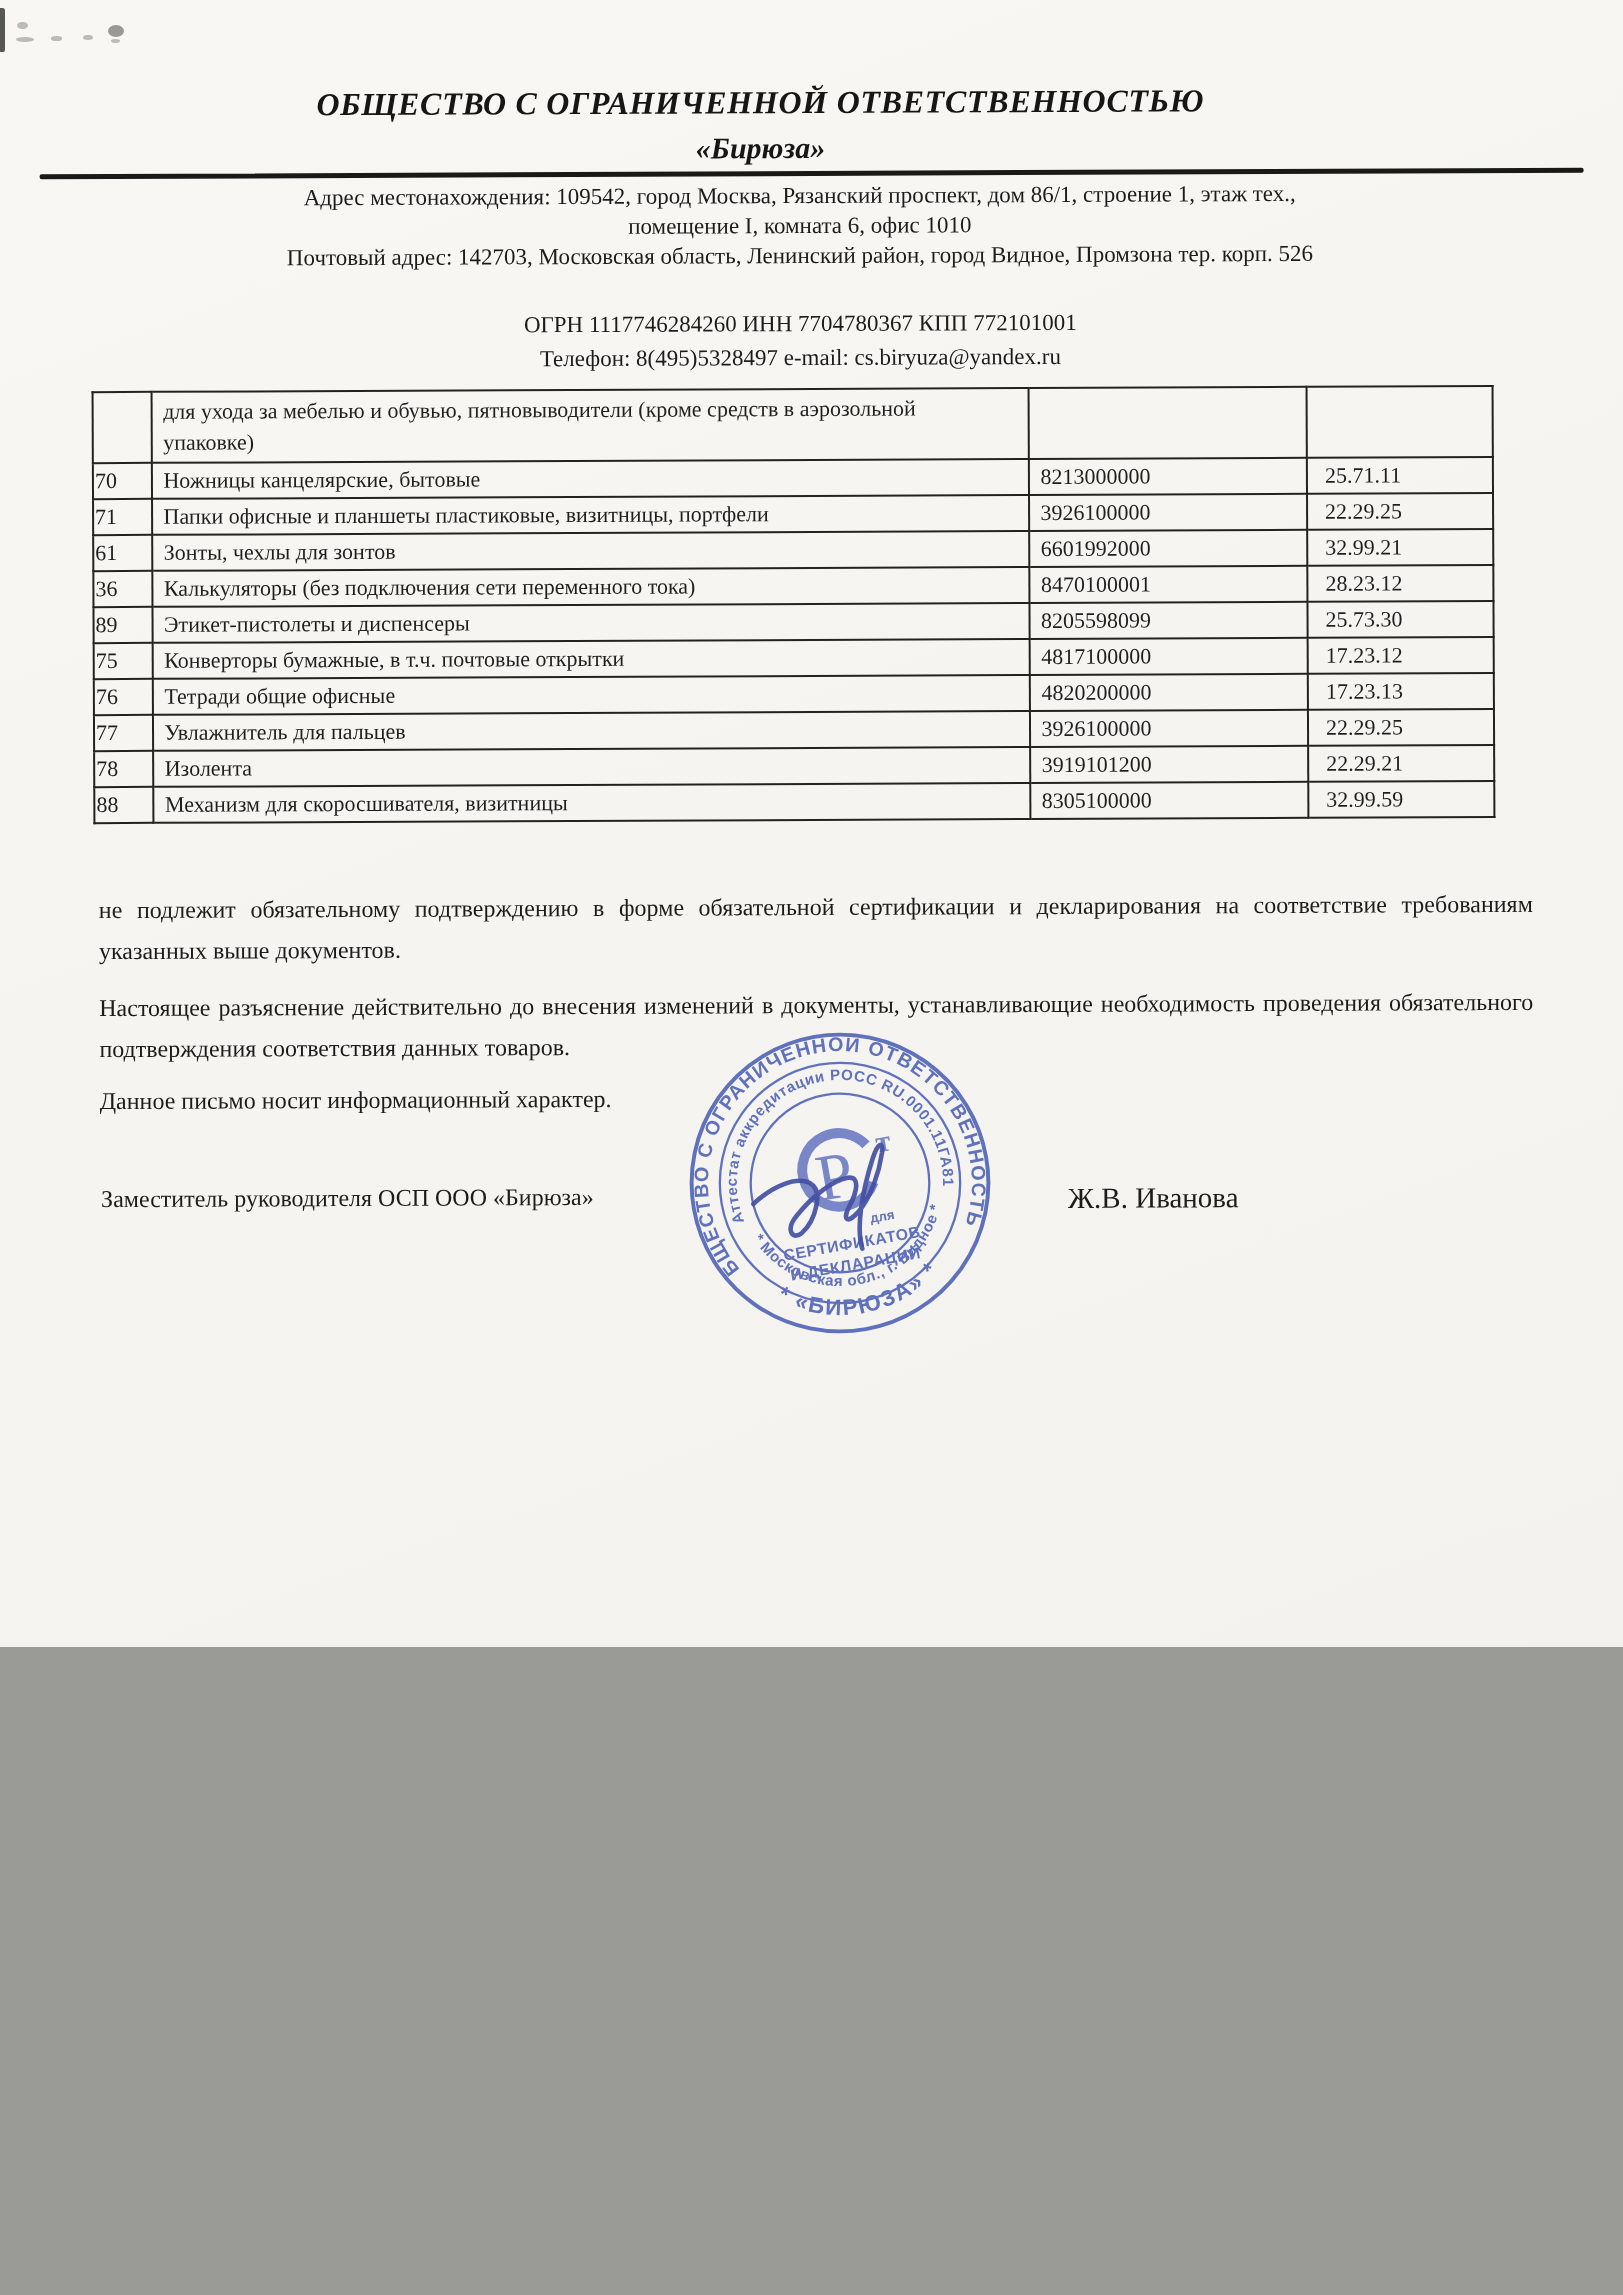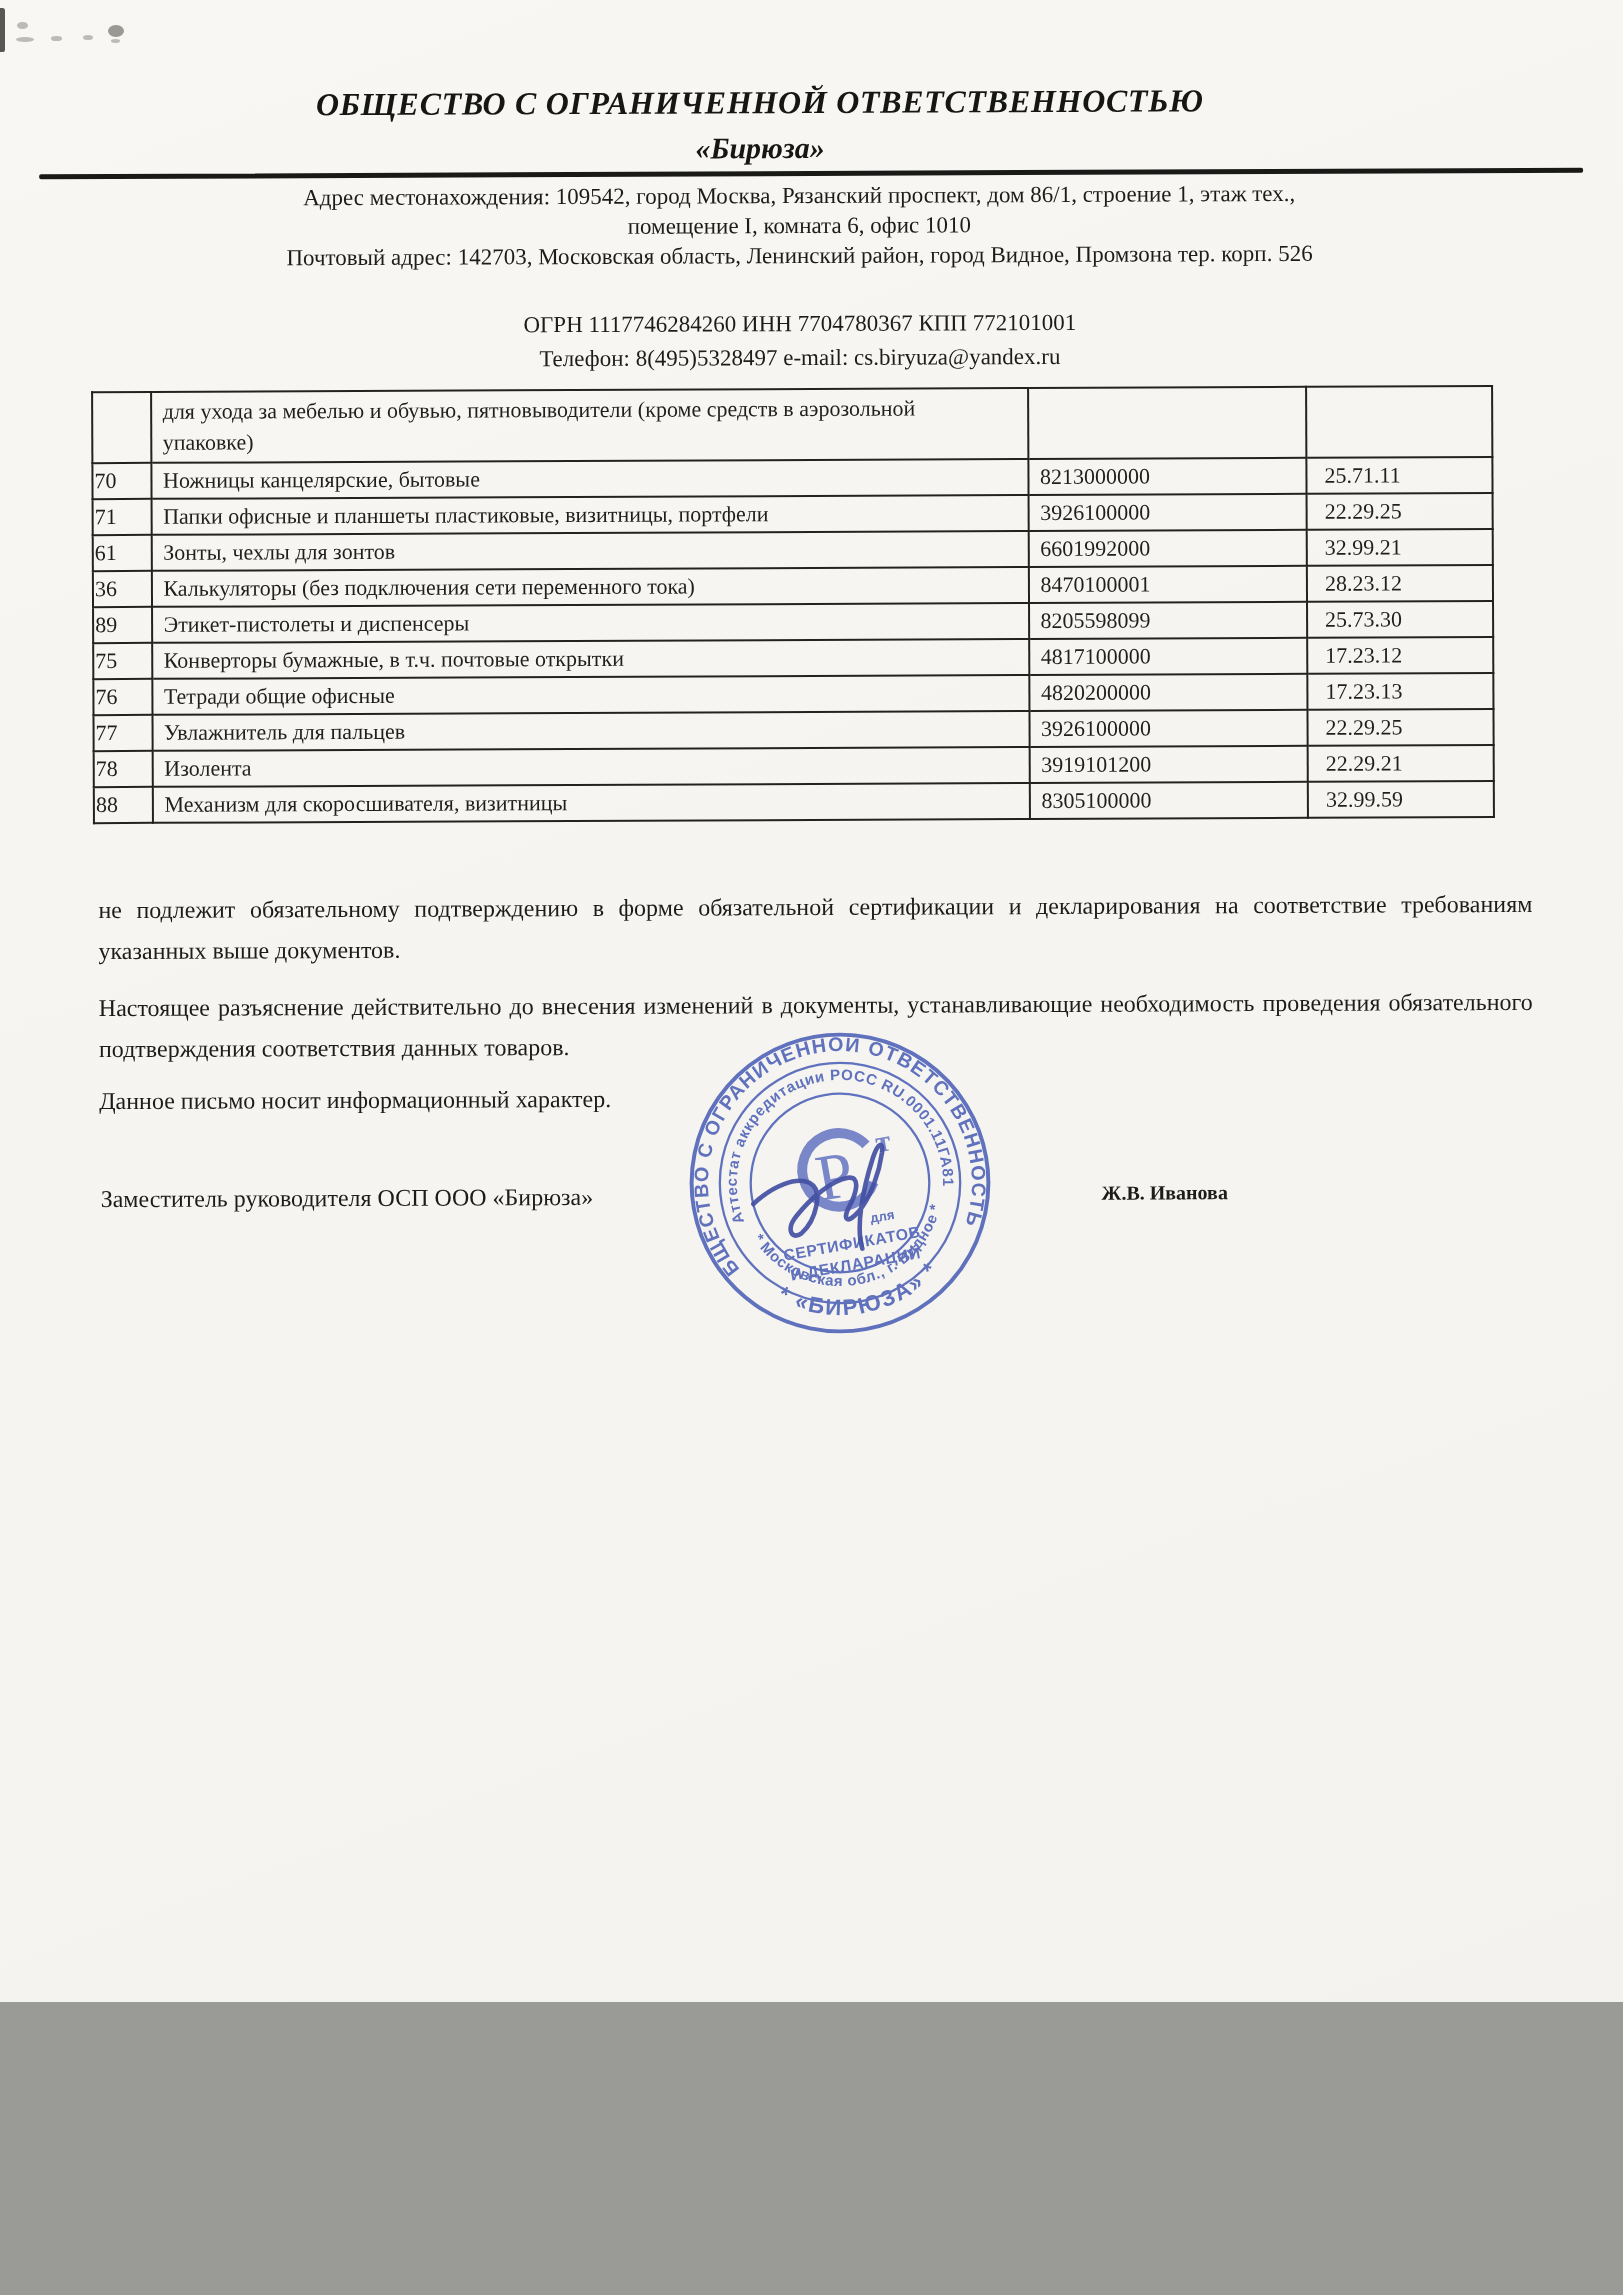--- a/index.html
+++ b/index.html
@@ -1,17 +1,17 @@
 <!DOCTYPE html>
 <html lang="ru" style="font-size:10.5px"><head>
 <meta charset="utf-8">
 <style>
   html,body { margin:0; padding:0; background:#9a9a96; }
   .page {
-    position:relative; width:1623px; height:2002px;
+    position:relative; width:1623px; height:1647px;
     background:linear-gradient(160deg,#f8f7f4 0%,#f5f4f1 55%,#f3f2ee 100%);
     overflow:hidden;
     font-family:"Liberation Serif","DejaVu Serif",serif;
     color:#1d1c1a;
   }
   .doc { position:absolute; inset:0; transform:rotate(-0.25deg); transform-origin:50% 30%; }
 
   
   .org-type {
     position:absolute; left:0; top:84px; width:1524px; text-align:center;
@@ -45,21 +45,21 @@
   
   .para {
     position:absolute; left:97px; width:1434px;
     font-size:24px; line-height:41px; text-align:justify; text-align-last:left;
   }
   #para1 { top:887px; }
   #para2 { top:985px; }
   #para3 { top:1078px; text-align:left; }
 
   .sig-title { position:absolute; left:98px; top:1183px; font-size:24px; }
-  .sig-name  { position:absolute; left:1099px; top:1183px; font-size:20px;font-weight:bold; }
+  .sig-name  { position:absolute; left:1065px; top:1183px; font-size:29px; }
 
   
   .stamp { position:absolute; left:689px; top:1032px; width:302px; height:302px;
            mix-blend-mode:multiply; opacity:.95; }
   .ring  { fill:none; stroke:#5b6fc5; }
   .stext { fill:#5b6fc5; font-family:"Liberation Sans","DejaVu Sans",sans-serif; font-weight:bold; }
   .slogo { fill:#7787d2; font-family:"Liberation Serif","DejaVu Serif",serif; }
   .sig-ink { fill:none; stroke:#3c4aa8; stroke-width:7; stroke-linecap:round; stroke-linejoin:round; opacity:.92; }
 
   

